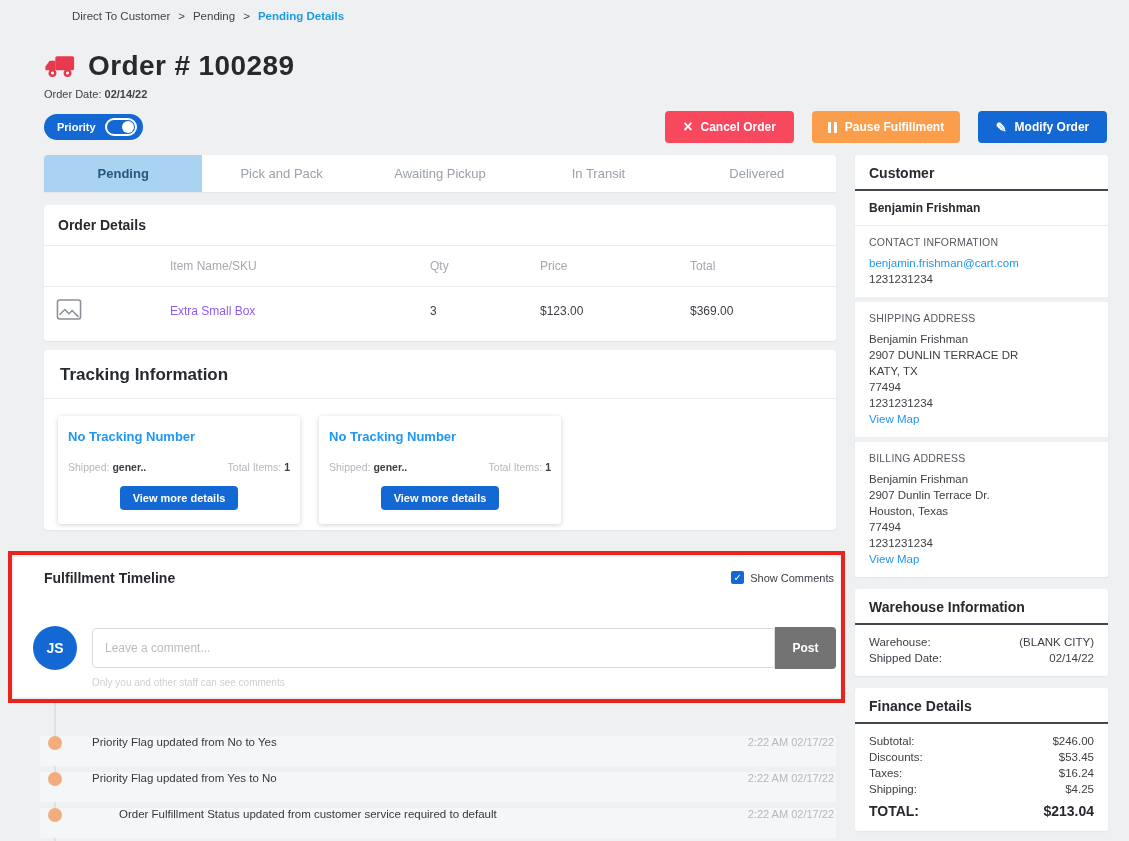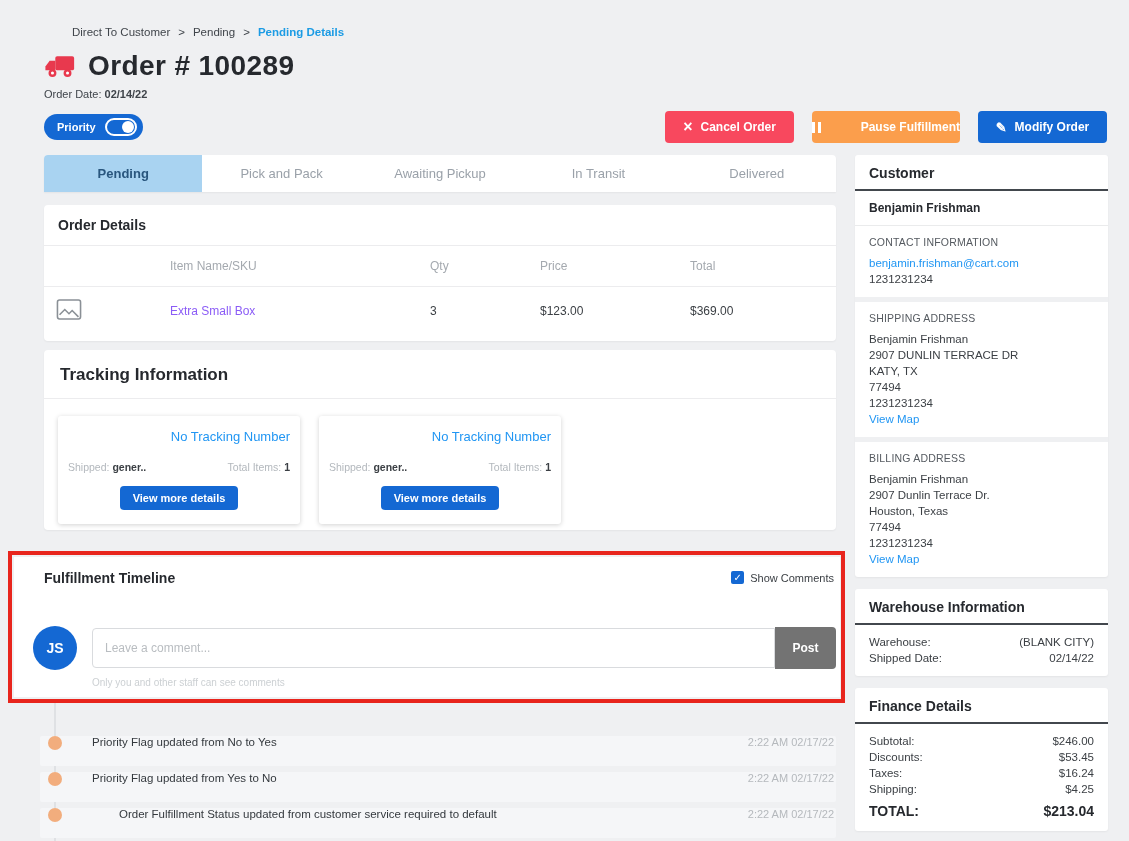--- a/index.html
+++ b/index.html
@@ -1,40 +1,40 @@
 <!DOCTYPE html>
 <html><head>
 <meta charset="utf-8">
 <style>
   * { margin:0; padding:0; box-sizing:border-box; }
   body { font-family:"Liberation Sans", sans-serif; background:#eff0f2; }
   .page { position:relative; width:1129px; height:841px; background:#eff0f2; overflow:hidden; }
 
   
-  .breadcrumb { position:absolute; top:26px; left:72px; font-size:11.5px; color:#40454b; display:flex; gap:8px; align-items:center; }
+  .breadcrumb { position:absolute; top:10px; left:72px; font-size:11.5px; color:#40454b; display:flex; gap:8px; align-items:center; }
   .breadcrumb .crumb { cursor:pointer; }
   .breadcrumb .crumb.active { color:#1b9be4; font-weight:bold; }
 
   
   .order-header { position:absolute; top:50px; left:44px; }
   .order-title-row { display:flex; align-items:center; gap:12px; }
   .order-title { font-size:28px; font-weight:bold; color:#26292e; letter-spacing:0.4px; }
   .order-date { margin-top:6px; font-size:11px; color:#3f444a; }
   .order-date b { font-weight:bold; }
 
   
   .priority-pill { position:absolute; top:114px; left:44px; height:26px; background:#1468d3; border-radius:13px; display:flex; align-items:center; padding:0 6px 0 13px; gap:9px; cursor:pointer; }
   .priority-label { color:#fff; font-size:11px; font-weight:bold; }
   .toggle { width:32px; height:18px; border:2px solid #fff; border-radius:9px; position:relative; }
   .toggle .knob { position:absolute; right:1px; top:1px; width:12px; height:12px; border-radius:50%; background:#fff; }
 
   
   .action-btn { position:absolute; top:111px; height:32px; border:none; border-radius:4px; color:#fff; font-size:12px; font-weight:bold; font-family:inherit; display:flex; align-items:center; justify-content:center; gap:8px; cursor:pointer; }
   .btn-cancel { left:665px; width:129px; background:#f8485e; }
-  .btn-pause { left:812px; width:148px; background:#fb9e4c;justify-content:space-between; }
+  .btn-pause { left:812px; width:148px; background:#fb9e4c; }
   .btn-modify { left:978px; width:129px; background:#1468d3; }
   .x-icon { font-size:16px; font-weight:bold; line-height:1; }
   .pause-icon { display:inline-flex; gap:3px; }
   .pause-icon i { width:3px; height:11px; background:#fff; }
   .pencil-icon { font-size:13px; }
 
   
   .tabs { position:absolute; top:155px; left:44px; width:792px; height:37px; display:flex; background:#fff; border-radius:4px 4px 0 0; box-shadow:0 1px 2px rgba(0,0,0,0.05); }
   .tab { flex:1; display:flex; align-items:center; justify-content:center; font-size:13px; color:#9aa1a9; cursor:pointer; }
   .tab.active { background:#a9d3f1; color:#29567e; font-weight:bold; border-radius:4px 0 0 0; }
@@ -51,21 +51,21 @@
   .col-qty { width:110px; }
   .col-price { width:150px; }
   .col-total { width:146px; }
   .item-link { color:#8b5cf6; cursor:pointer; }
 
   
   .tracking { position:absolute; top:350px; left:44px; width:792px; height:180px; }
   .tracking-title { padding:15px 16px 13px; font-size:17px; font-weight:bold; color:#26292e; border-bottom:1px solid #ececee; }
   .tracking-cards { display:flex; gap:19px; padding:17px 14px; }
   .tracking-card { width:242px; background:#fff; border-radius:3px; box-shadow:0 1px 5px rgba(0,0,0,0.18); padding:13px 10px 14px; }
-  .tc-title { text-align:right; color:#2196f3; font-weight:normal; font-size:13px; }
+  .tc-title { text-align:left; color:#2196f3; font-weight:bold; font-size:13px; }
   .tc-meta { display:flex; justify-content:space-between; margin-top:17px; font-size:10.5px; color:#b3b8bd; }
   .tc-meta b { color:#3c4045; font-weight:bold; }
   .tc-btn { display:block; margin:13px auto 0; background:#1468d3; border:none; color:#fff; font-family:inherit; font-size:11px; font-weight:bold; padding:6px 13px; border-radius:4px; cursor:pointer; }
 
   
   .timeline-panel { position:absolute; top:557px; left:14px; width:826px; height:140px; background:#fff; }
   .tl-header { display:flex; justify-content:space-between; align-items:center; padding:9px 6px 0 30px; height:32px; }
   .tl-title { font-size:14px; font-weight:bold; color:#26292e; }
   .show-comments { display:flex; align-items:center; gap:6px; font-size:11px; color:#3c4045; cursor:pointer; }
   .checkbox { width:13px; height:13px; background:#1468d3; border-radius:2px; color:#fff; font-size:10px; display:flex; align-items:center; justify-content:center; }

